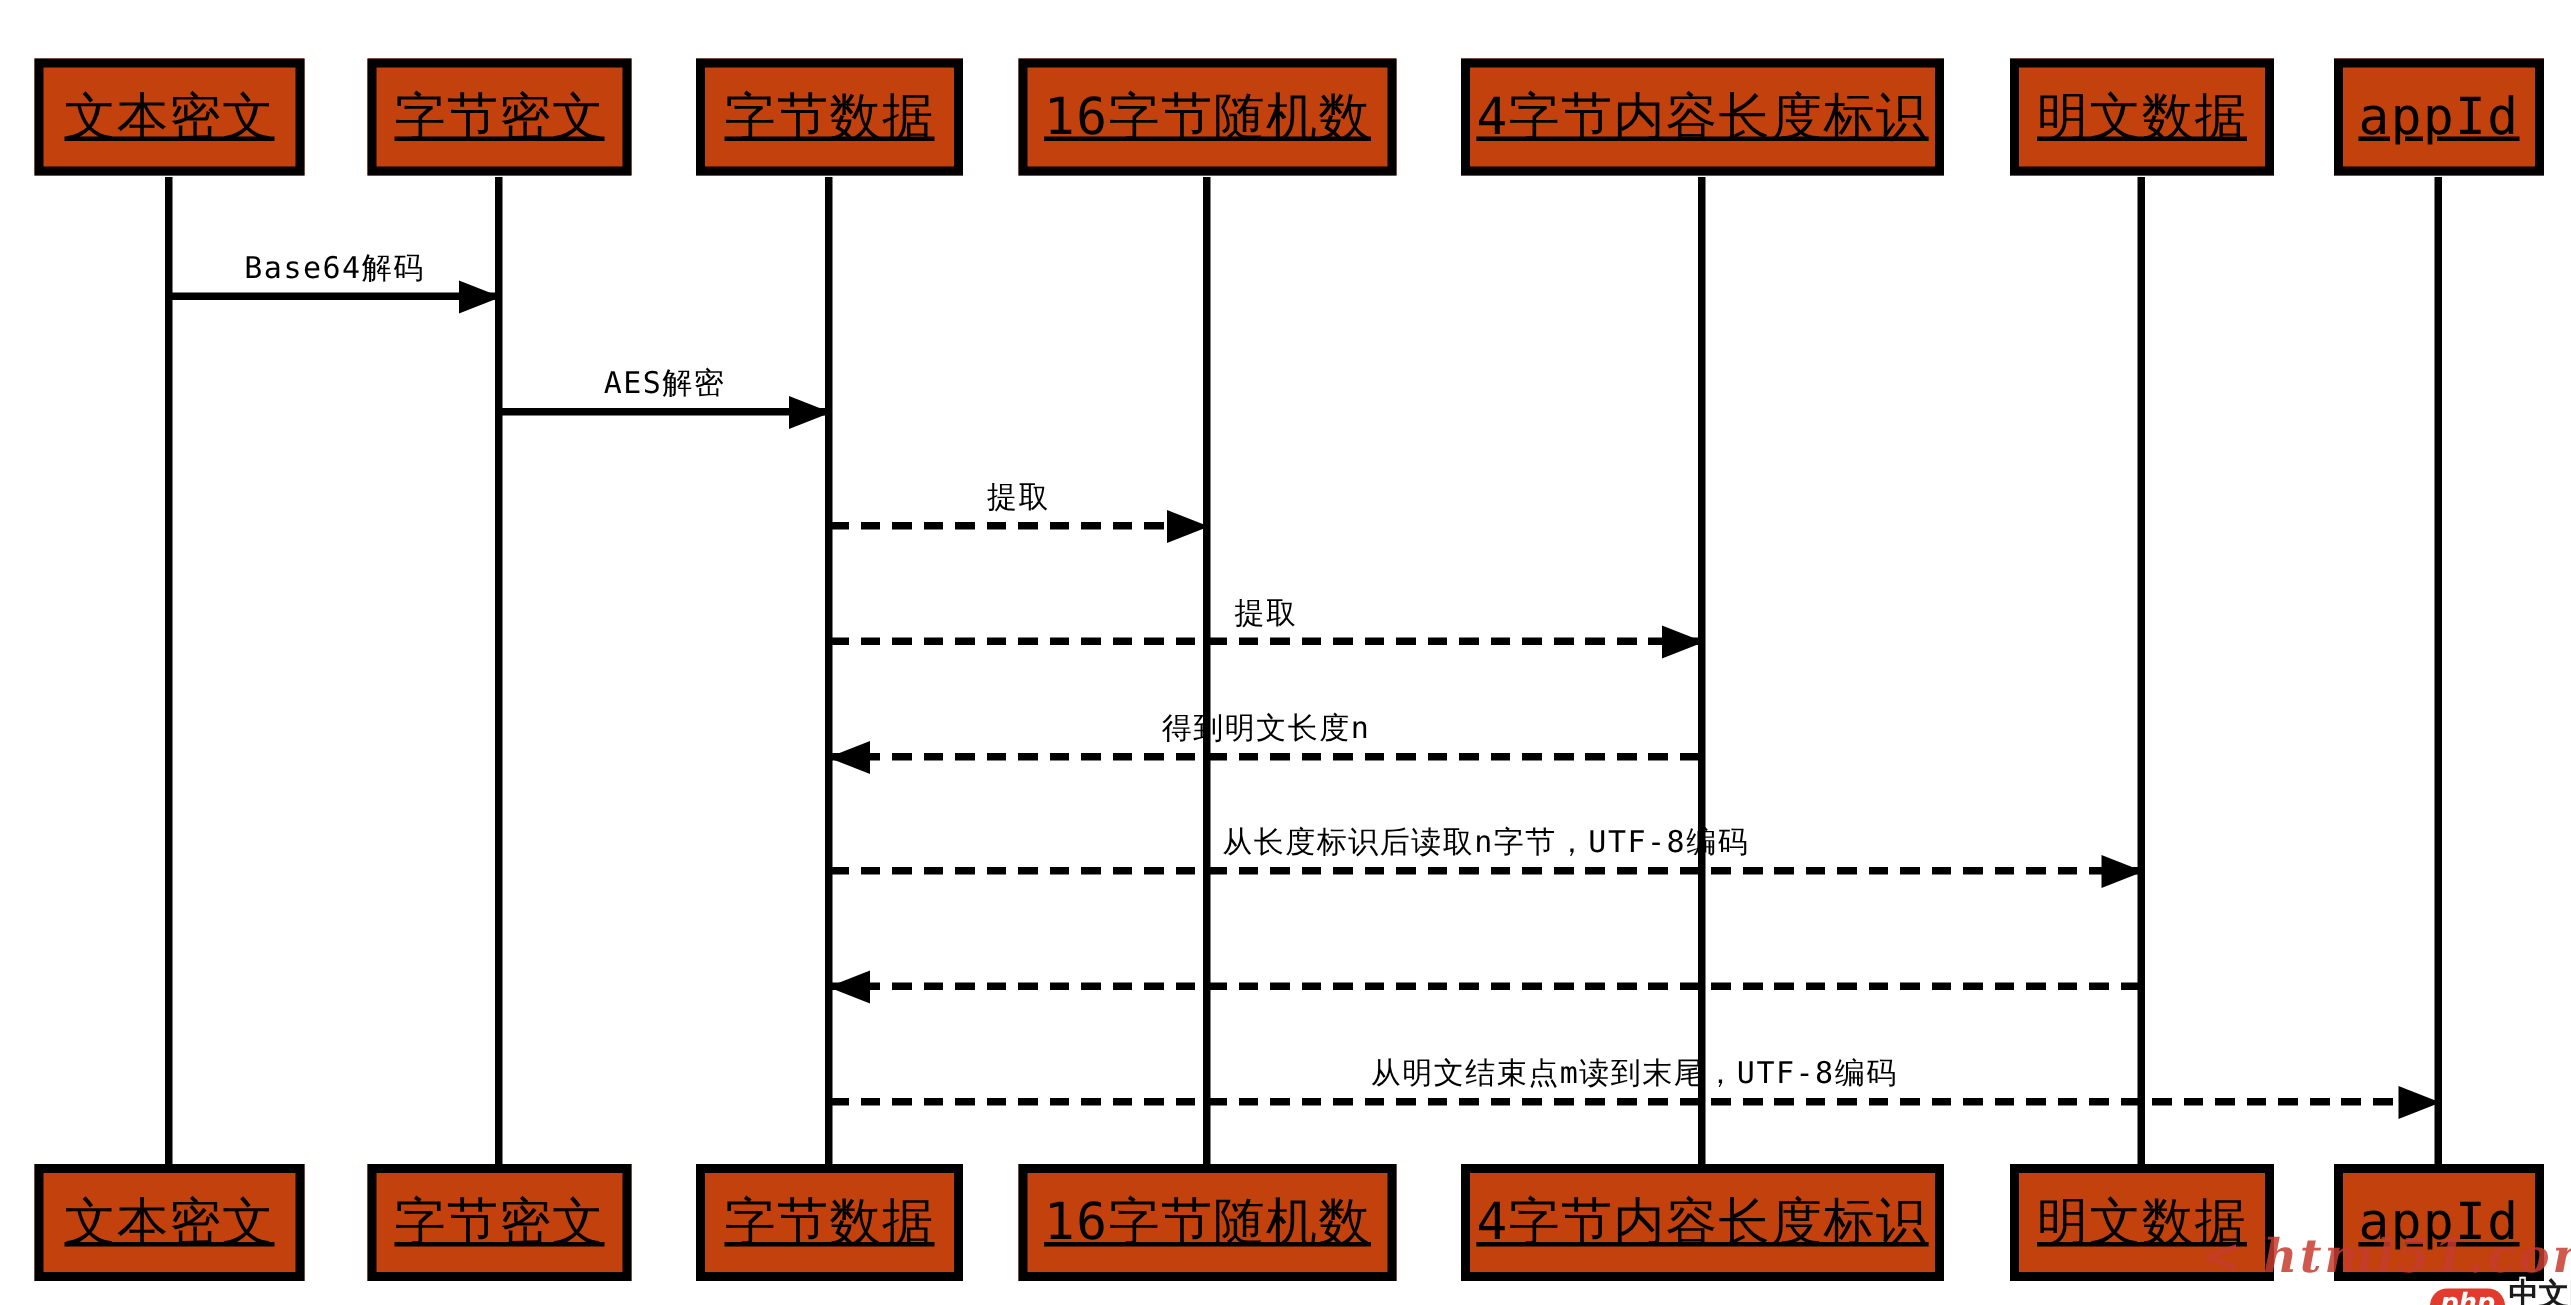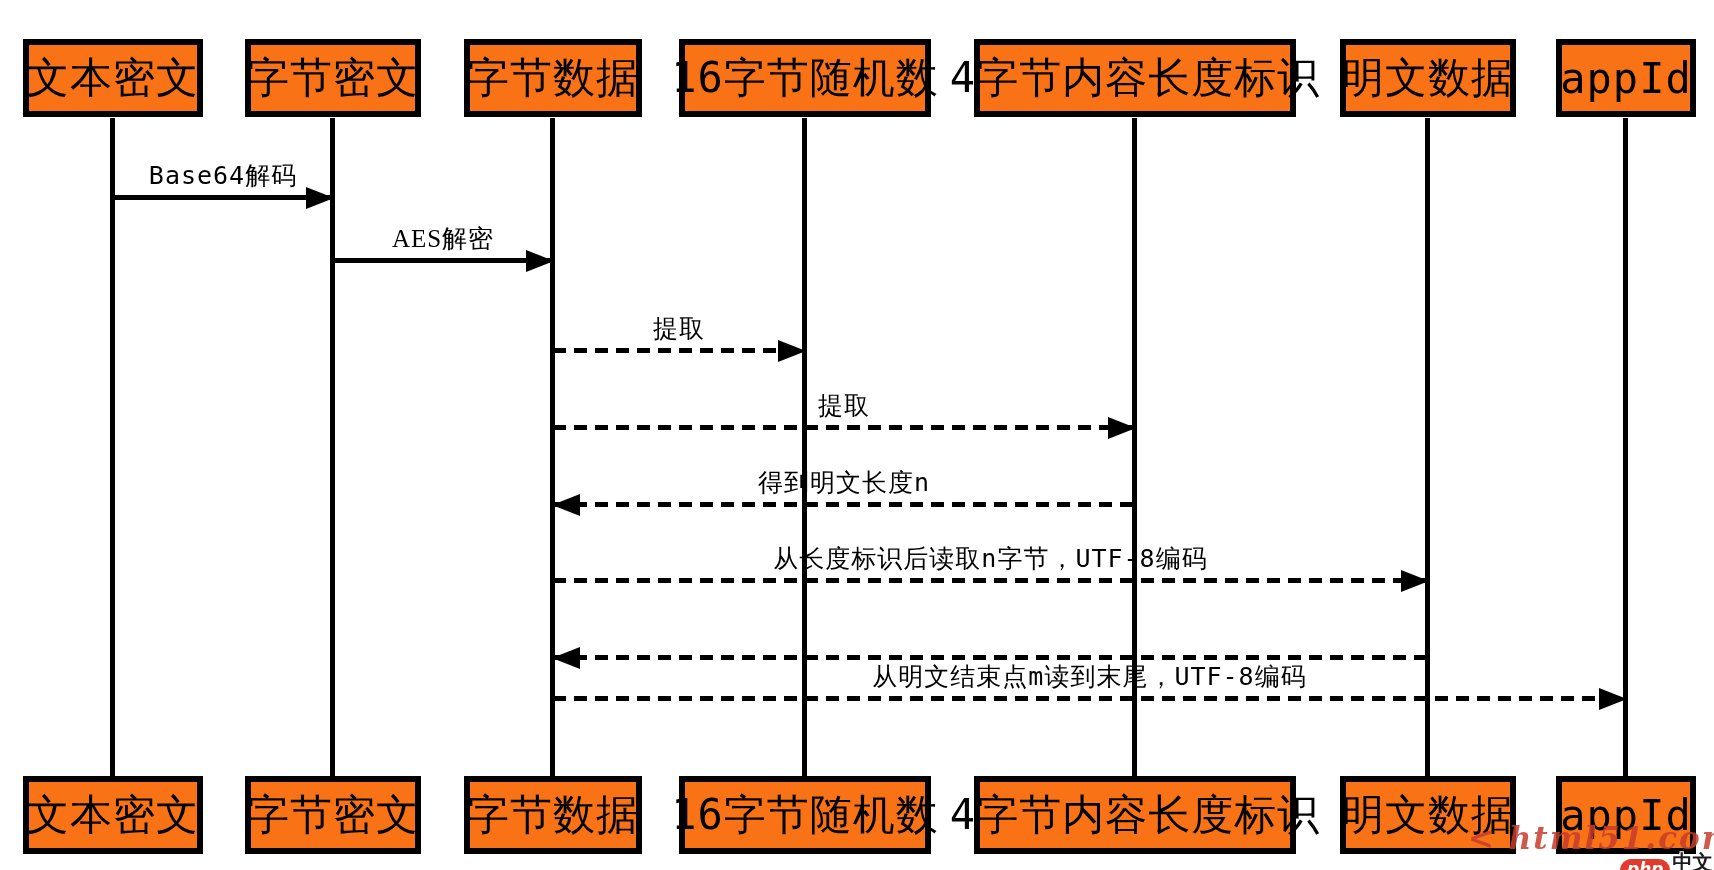--- a/index.html
+++ b/index.html
@@ -2,33 +2,33 @@
 <html><head>
 <meta charset="utf-8">
 <style>
   html,body{margin:0;padding:0;background:#fff;}
   .stage{
     position:relative;width:1714px;height:870px;background:#ffffff;overflow:hidden;
     font-family:"DejaVu Sans Mono","DejaVu Sans",sans-serif;color:#000;
   }
   
   .abox{
-    position:absolute;height:66px;border:6px solid #000;background:#f97316;
+    position:absolute;height:66px;border:6px solid #000;background:#c2410c;
     display:flex;align-items:center;justify-content:center;
-    font-size:42px;letter-spacing:1px;white-space:nowrap;box-sizing:content-box;
+    font-size:34px;letter-spacing:1px;white-space:nowrap;box-sizing:content-box;text-decoration:underline;
   }
   .abox.top{top:39px;}
   .abox.bot{top:776px;}
   
   .lifeline{position:absolute;top:118px;height:658px;width:5px;background:#000;}
   
   .msg{position:absolute;height:50px;}
   .msg .lbl{
     position:absolute;bottom:8px;left:0;right:0;text-align:center;
-    font-size:25px;white-space:nowrap;letter-spacing:1px;
+    font-size:20px;white-space:nowrap;letter-spacing:1px;
   }
   .msg .line{position:absolute;bottom:0;left:0;right:0;height:5px;}
   .msg .line.solid{background:#000;}
   .msg .line.dashed{
     background:repeating-linear-gradient(90deg,#000 0 13px,transparent 13px 21px);
   }
   .msg .head{position:absolute;width:0;height:0;bottom:-8.5px;}
   .msg .head.right{
     right:-1px;border-left:28px solid #000;
     border-top:11px solid transparent;border-bottom:11px solid transparent;
@@ -111,21 +111,21 @@
   <div class="abox bot" style="left:1556px;width:128px;">
       <span>appId</span>
     </div>
 
   <div class="msg" style="left:113px;width:220px;top:150px;">
     <div class="lbl">Base64解码</div>
     <div class="line solid"></div>
     <div class="head right"></div>
   </div>
 
-  <div class="msg" style="left:333px;width:220px;top:213px;font-family:Liberation Serif, serif;">
+  <div class="msg" style="left:333px;width:220px;top:227px;">
     <div class="lbl">AES解密</div>
     <div class="line solid"></div>
     <div class="head right"></div>
   </div>
 
   <div class="msg" style="left:553px;width:252px;top:303px;">
     <div class="lbl">提取</div>
     <div class="line dashed"></div>
     <div class="head right"></div>
   </div>
@@ -146,21 +146,21 @@
     <div class="lbl">从长度标识后读取n字节，UTF-8编码</div>
     <div class="line dashed"></div>
     <div class="head right"></div>
   </div>
 
   <div class="msg" style="left:553px;width:875px;top:610px;">
     <div class="line dashed"></div>
     <div class="head left"></div>
   </div>
 
-  <div class="msg" style="left:553px;width:1073px;top:651px;">
+  <div class="msg" style="left:553px;width:1073px;top:687px;">
     <div class="lbl">从明文结束点m读到末尾，UTF-8编码</div>
     <div class="line dashed"></div>
     <div class="head right"></div>
   </div>
 
   <div class="wm-text">&lt; html51.com /&gt;</div>
   <div class="wm-logo">
     <span class="wm-php">php</span>
     <span class="wm-cn">中文网</span>
   </div>

